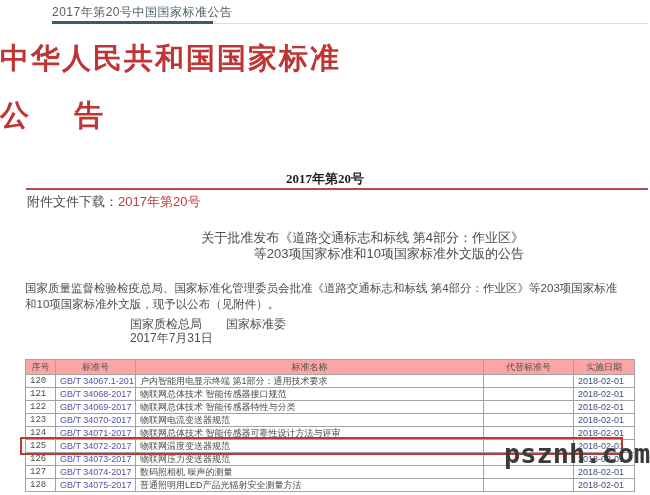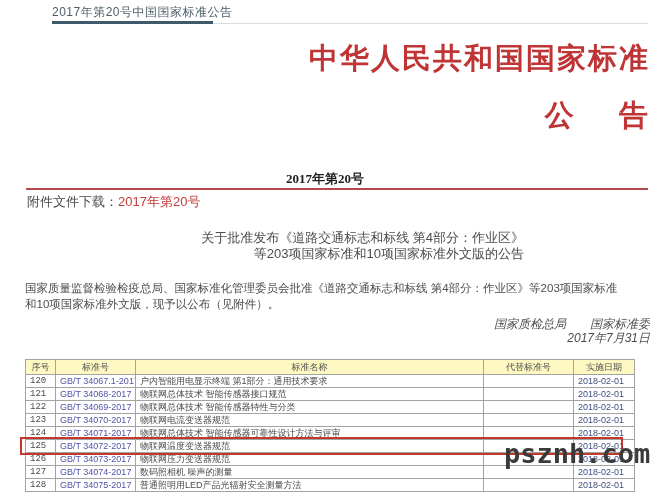--- a/index.html
+++ b/index.html
@@ -12,21 +12,21 @@
     position:absolute;left:52px;top:4px;
     font-size:12px;color:#4d5e68;letter-spacing:.5px;
   }
   .tabline-light{
     position:absolute;left:52px;top:23px;width:596px;height:1px;background:#d9dde0;
   }
   .tabline-dark{
     position:absolute;left:52px;top:21px;width:161px;height:3px;background:#3f5a68;
   }
   .main-title{
-    position:absolute;left:0;top:39px;width:650px;text-align:right;
+    position:absolute;left:0;top:39px;width:650px;text-align:left;
     font-family:"Liberation Serif","DejaVu Serif",serif;
     font-weight:bold;font-size:29px;color:#bf3434;letter-spacing:2px;
   }
   .gonggao{
     top:96px;word-spacing:34px;
   }
   .issue-no{
     position:absolute;left:0;top:170px;width:650px;text-align:center;
     font-family:"Liberation Serif","DejaVu Serif",serif;
     font-weight:bold;font-size:13px;color:#1f1f1f;
@@ -40,33 +40,33 @@
   .attachment .link{color:#c23a3a;cursor:pointer;}
   .subject{
     position:absolute;left:0;top:230px;width:524px;text-align:right;
     font-size:13px;color:#4c4c4c;line-height:16px;
   }
   .bodypara{
     position:absolute;left:25px;top:280px;width:600px;
     font-size:11.5px;color:#4c4c4c;line-height:16px;
   }
   .signature{
-    position:absolute;left:130px;top:317px;width:520px;text-align:right;
-    font-size:12px;color:#4c4c4c;line-height:14px;font-style:italic;
+    position:absolute;left:130px;top:317px;width:520px;text-align:left;
+    font-size:12px;color:#4c4c4c;line-height:14px;
   }
   table.std{
     position:absolute;left:25px;top:359px;width:609px;
     border-collapse:collapse;table-layout:fixed;
     font-size:9px;color:#4a4a4a;
   }
   table.std th, table.std td{
     border:1px solid #a3a3a3;padding:0 4px;height:12px;line-height:11px;
     overflow:hidden;white-space:nowrap;text-align:left;
   }
-  table.std th{height:14px;font-weight:normal;color:#4f4f4f;text-align:center;background:#fef9c3;}
+  table.std th{height:14px;font-weight:normal;color:#4f4f4f;text-align:center;background:#fca5a5;}
   td.c-no{text-align:center;font-family:Liberation Mono, monospace;}
   td.c-std{color:#5153a6;cursor:pointer;}
   td.c-date{color:#3e4e7e;}
   .highlight-box{
     position:absolute;left:20px;top:437px;width:599px;height:14px;
     border:2px solid #c2392b;pointer-events:none;
   }
   .watermark{
     position:absolute;left:504px;top:438px;
     font-family:"DejaVu Sans Mono","Liberation Mono",monospace;

